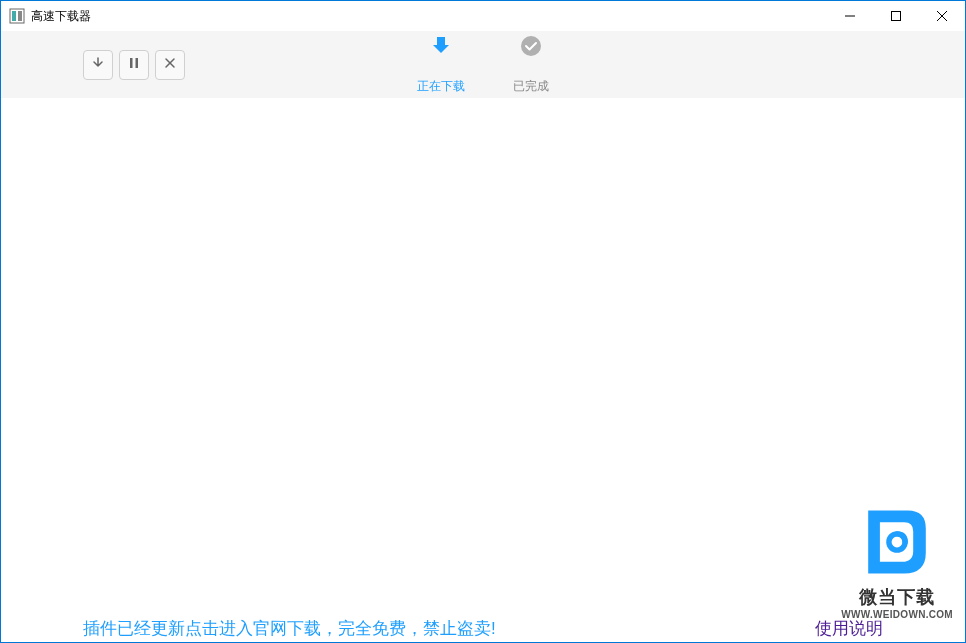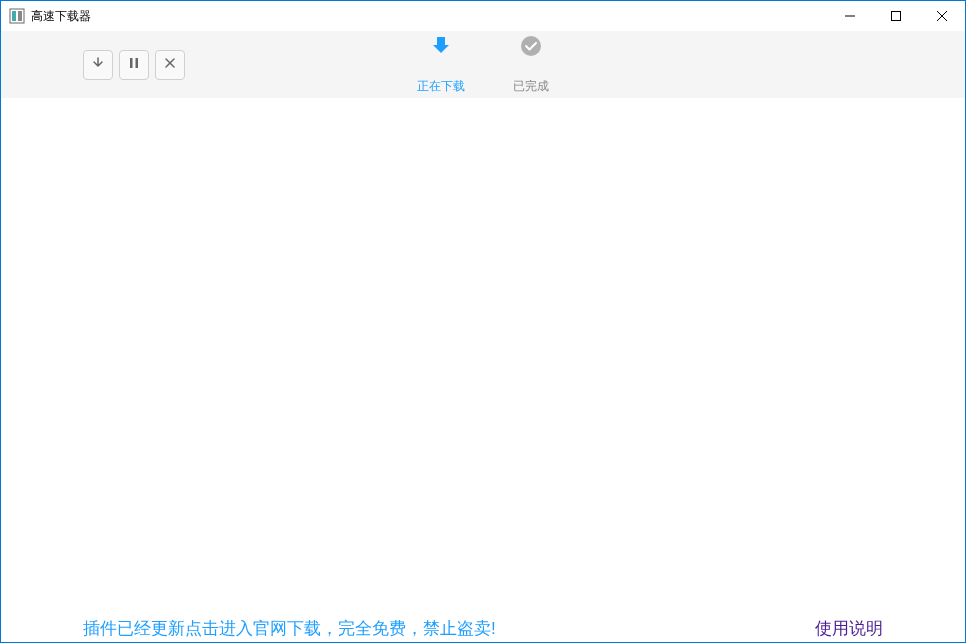--- a/index.html
+++ b/index.html
@@ -239,13 +239,22 @@
     </div>
   </div>
 
   <div class="content"></div>
 
   <div class="footer">
     <span class="footer-left">插件已经更新点击进入官网下载，完全免费，禁止盗卖!</span>
     <span class="footer-right">使用说明</span>
   </div>
 
+  <div class="watermark">
+    <svg class="watermark-logo" viewBox="0 0 100 100">
+      <path d="M18 15 L62 15 Q82 15 82 35 L82 62 Q82 85 58 85 L18 85 L18 72 L56 72 Q68 72 68 60 L68 38 Q68 28 58 28 L31 28 L31 85 L18 85 Z" fill="#1e9fff"></path>
+      <circle cx="50" cy="50" r="9" fill="none" stroke="#1e9fff" stroke-width="6"></circle>
+      <path d="M50 41 Q59 41 59 50" fill="none" stroke="#1e9fff" stroke-width="6" stroke-linecap="round"></path>
+    </svg>
+    <div class="watermark-text">微当下载</div>
+    <div class="watermark-url">WWW.WEIDOWN.COM</div>
+  </div>
 </div>
 
 </body></html>

